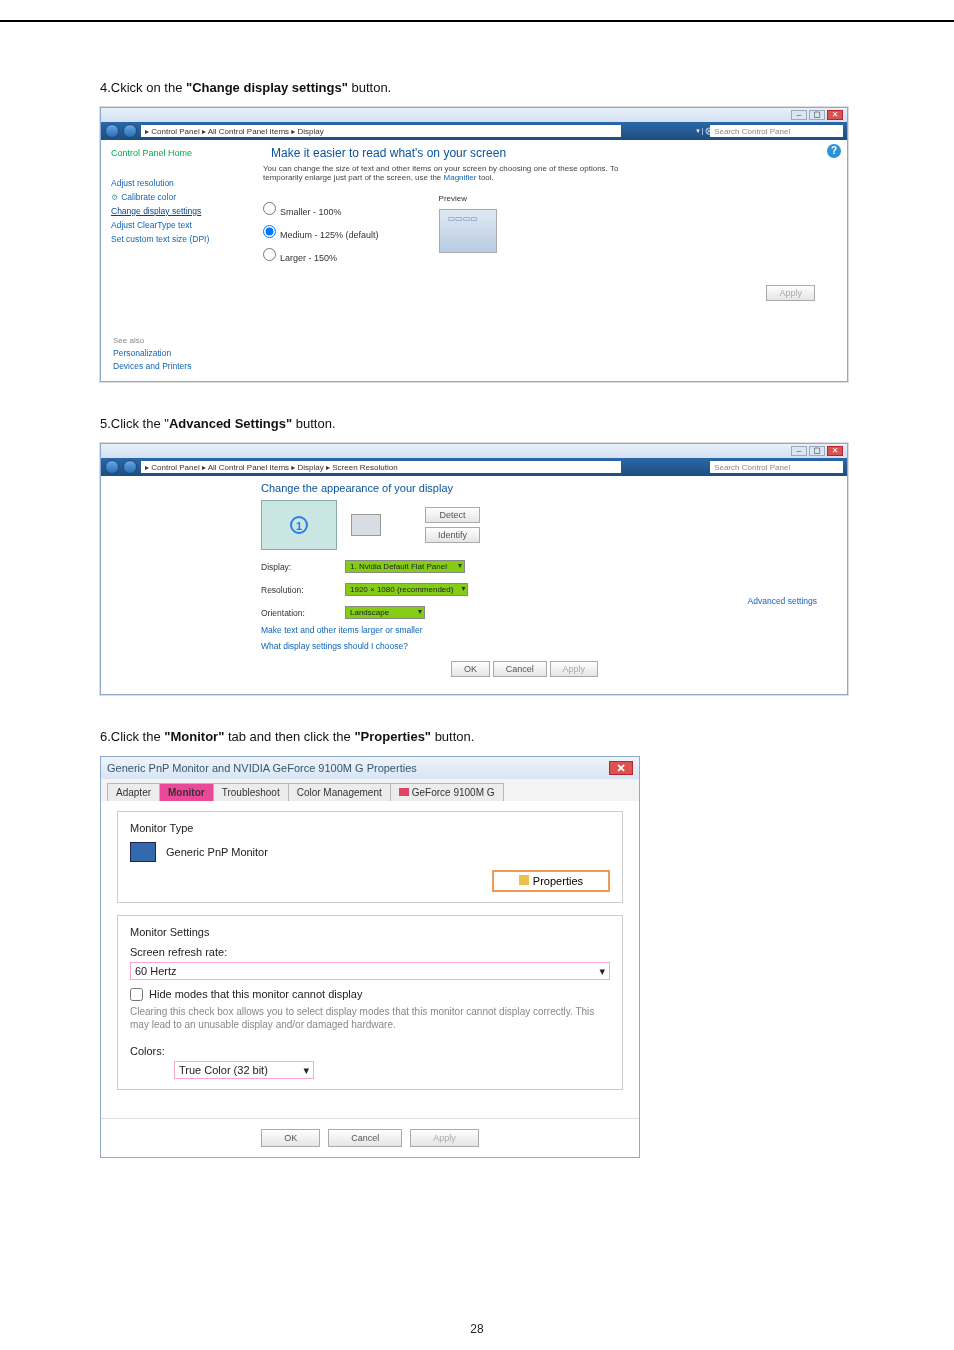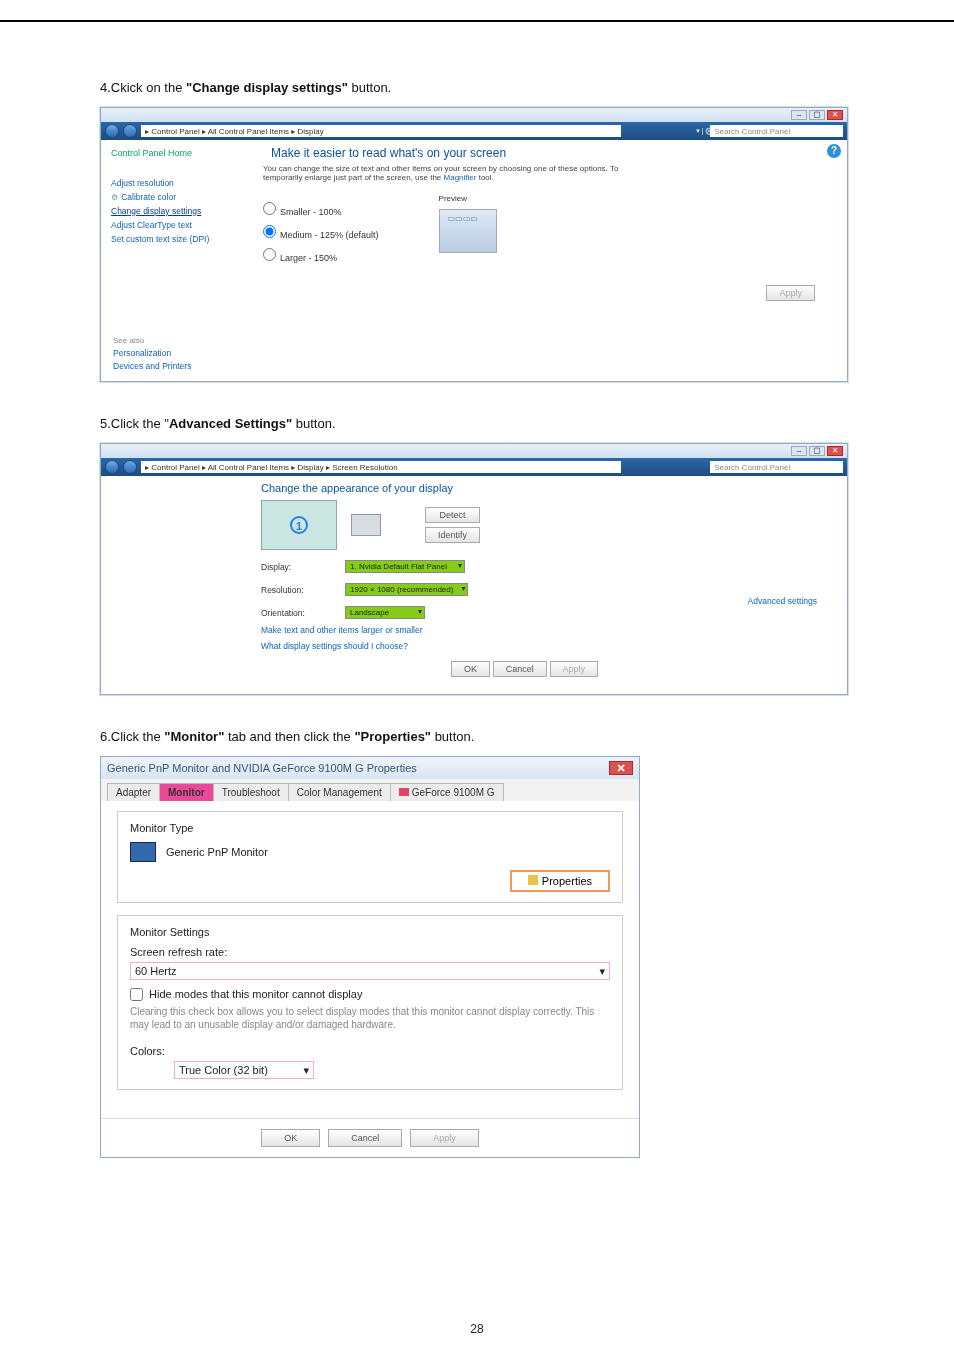--- a/index.html
+++ b/index.html
@@ -81,21 +81,21 @@
   .tabs{ display:flex; background:#f3f3f3; padding:4px 6px 0 6px; gap:0; font-size:10px;}
   .tab{ padding:3px 8px; border:1px solid #b8b8b8; border-bottom:none; background:#ececec; color:#333; margin-right:-1px;}
   .tab.active{ background:#ec4899; font-weight:700;}
   .tab .sh{ display:inline-block; width:10px; height:8px; background:#d46; margin-right:3px;}
   .dlg-body{ padding:10px 16px 16px 16px;}
   .grp{ border:1px solid #ccc; padding:10px 12px; margin-bottom:12px;}
   .grp .lg{ font-size:11px; color:#222; margin:-18px 0 8px -4px; background:#fff; display:inline-block; padding:0 4px;}
   .mon-icon{ display:flex; align-items:center; gap:10px;}
   .mon-sq{ width:26px; height:20px; background:#3369ad; border:1px solid #225;}
   .prop-btn-row{ text-align:right; margin-top:8px;}
-  .prop-btn{ border:2px solid #e95; background:#fff; padding:3px 16px; font-size:11px;text-align:right;}
+  .prop-btn{ border:2px solid #e95; background:#fff; padding:3px 25px; font-size:11px;text-align:right;}
   .prop-btn .s{ display:inline-block; width:10px;height:10px;background:#e8c24a;margin-right:4px;}
   .sel{ width:100%; border:1px solid #f9a8d4; padding:2px 4px; font-size:11px; background:#fff; position:relative;}
   .sel::after{ content:"▾"; position:absolute; right:4px;}
   .chk-row{ display:flex; gap:6px; margin:8px 0 4px 0; align-items:flex-start;}
   .note{ font-size:10px; color:#888; line-height:1.3;}
   .col-sel{ width:140px;margin-left:44px;}
   .dlg-foot{ border-top:1px solid #ddd; text-align:center; padding:10px 0; display:flex; justify-content:center; gap:8px;}
   .dlg-foot .btn{ padding:3px 22px;}
 
   .page-num{ position:absolute; bottom:14px; left:0; width:954px; text-align:center; font-size:12px; color:#222;}

